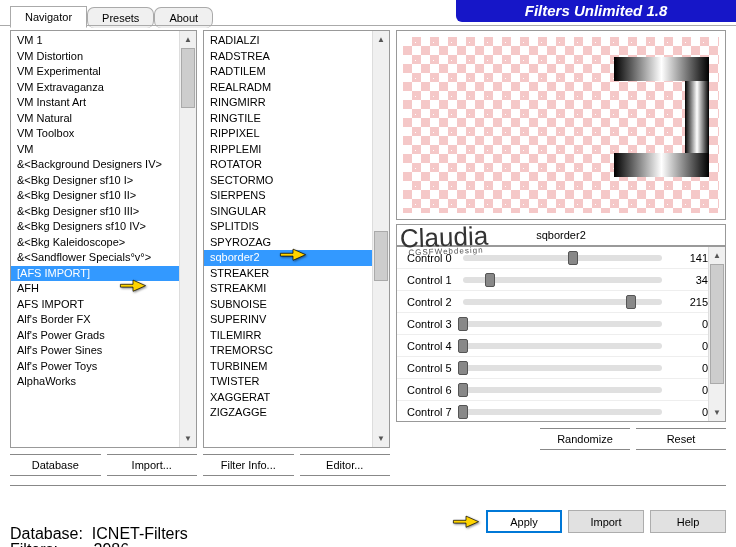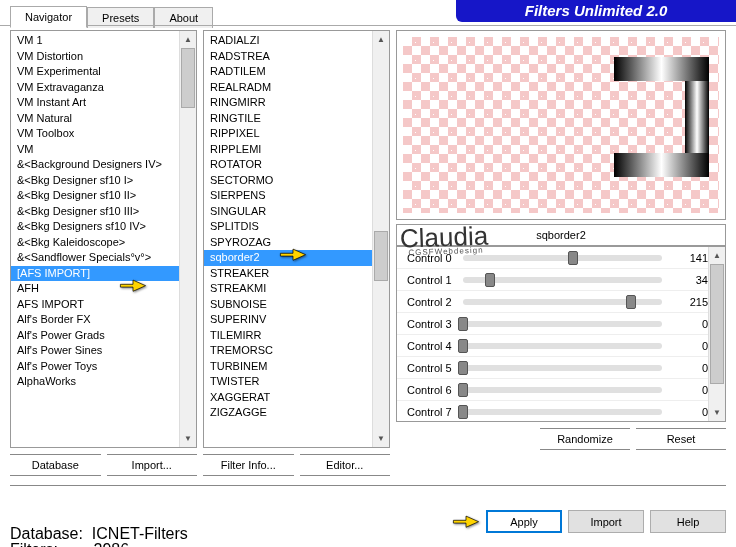--- a/index.html
+++ b/index.html
@@ -4,21 +4,21 @@
 <style>
 * { box-sizing: border-box; margin: 0; padding: 0; font-family: "Segoe UI", Tahoma, sans-serif; }
 body { background: #fff; width: 736px; height: 547px; overflow: hidden; font-size: 11px; }
 
 
 .header { height: 24px; position: relative; }
 .header-blue { position: absolute; right: 0; top: 0; width: 280px; height: 22px; background: #1616c8; color: #fff; font-weight: bold; font-style: italic; font-size: 15px; text-align: center; line-height: 22px; border-radius: 0 0 0 6px; }
 .tabs { position: absolute; left: 10px; top: 6px; display: flex; }
 .tab { padding: 4px 14px; border: 1px solid #aaa; border-bottom: none; background: #f0f0f0; font-size: 11px; cursor: pointer; position: relative; }
 .tab.active { background: #fff; z-index: 2; border-bottom: 1px solid #fff; margin-bottom: -1px; }
-.tab:not(.active) { top: 1px; }
+.tab:not(.active) { top: 1px; border-radius: 7px; }
 .tab-underline { position: absolute; top: 25px; left: 0; right: 0; height: 1px; background: #aaa; }
 
 
 .main { display: flex; height: 453px; padding: 6px 10px 0 10px; gap: 6px; }
 .col { position: relative; }
 .col-categories { width: 187px; }
 .col-filters { width: 187px; }
 .col-preview { flex: 1; }
 
 
@@ -75,21 +75,21 @@
 .hand svg { width: 100%; height: 100%; filter: drop-shadow(1px 1px 1px rgba(0,0,0,.5)); }
 
 
 .watermark { position: absolute; left: 400px; top: 222px; font-family: "Brush Script MT", cursive; font-size: 26px; color: #333; pointer-events: none; z-index: 20; transform: rotate(-2deg); }
 .watermark small { display: block; font-family: Arial; font-size: 8px; letter-spacing: 1px; margin-top: -6px; padding-left: 8px; color: #555; }
 </style>
 </head>
 <body>
 
 <div class="header">
-  <div class="header-blue">Filters Unlimited 2.0</div>
+  <div class="header-blue">Filters Unlimited 1.8</div>
   <div class="tabs" id="tabs">
       <div class="tab active">Navigator</div>
       <div class="tab">Presets</div>
       <div class="tab">About</div>
     </div>
   <div class="tab-underline"></div>
 </div>
 
 <div class="main">
 

